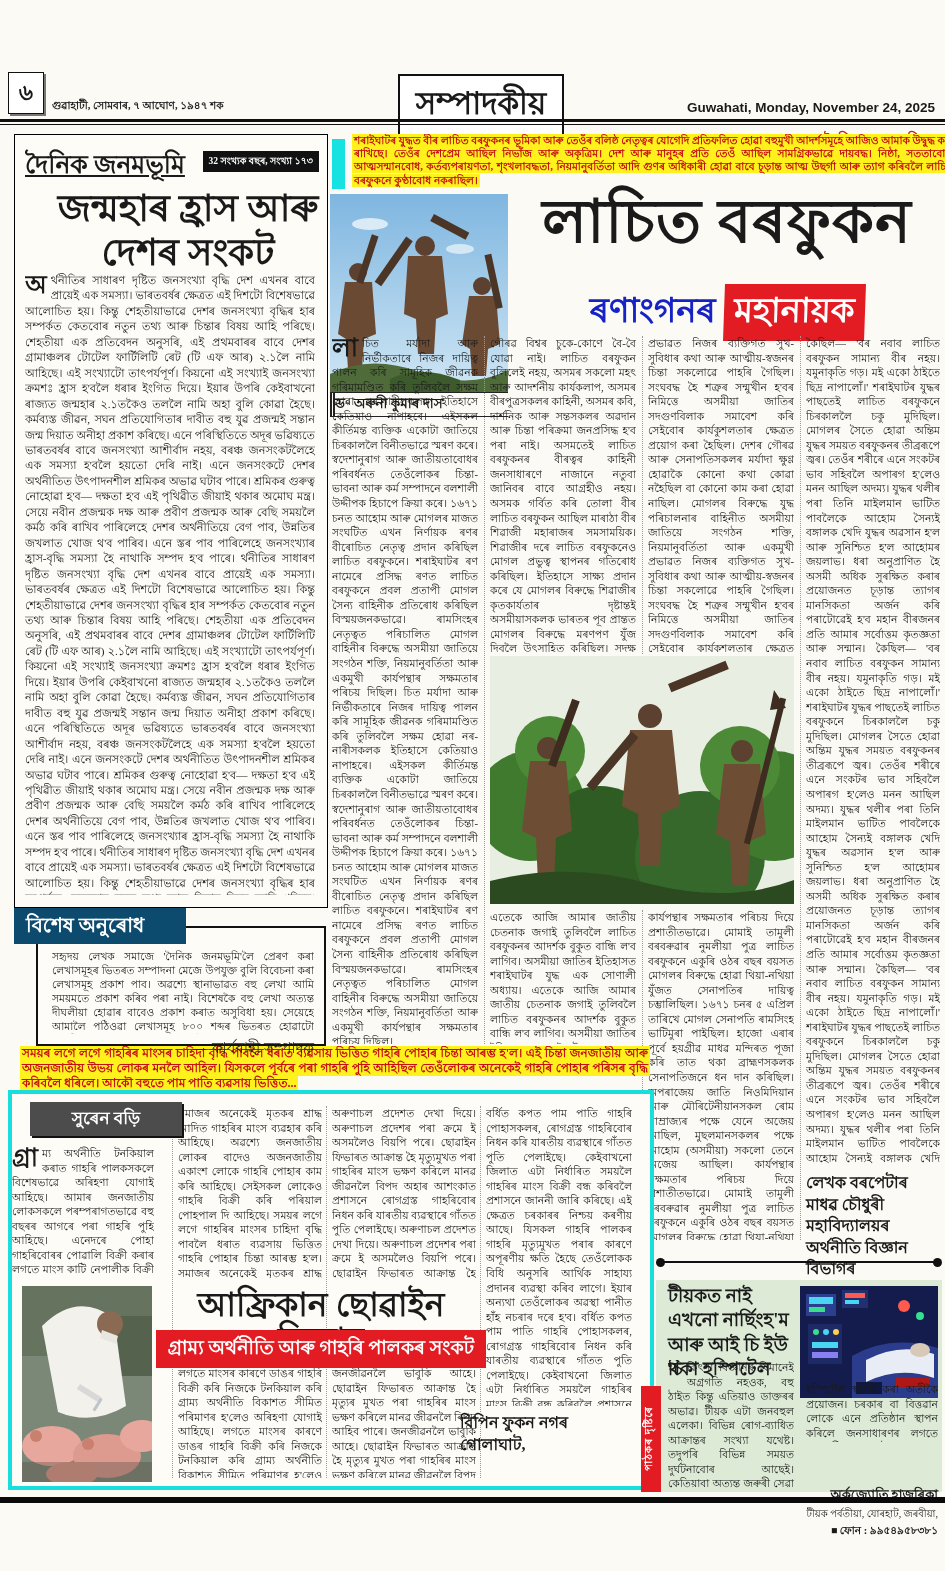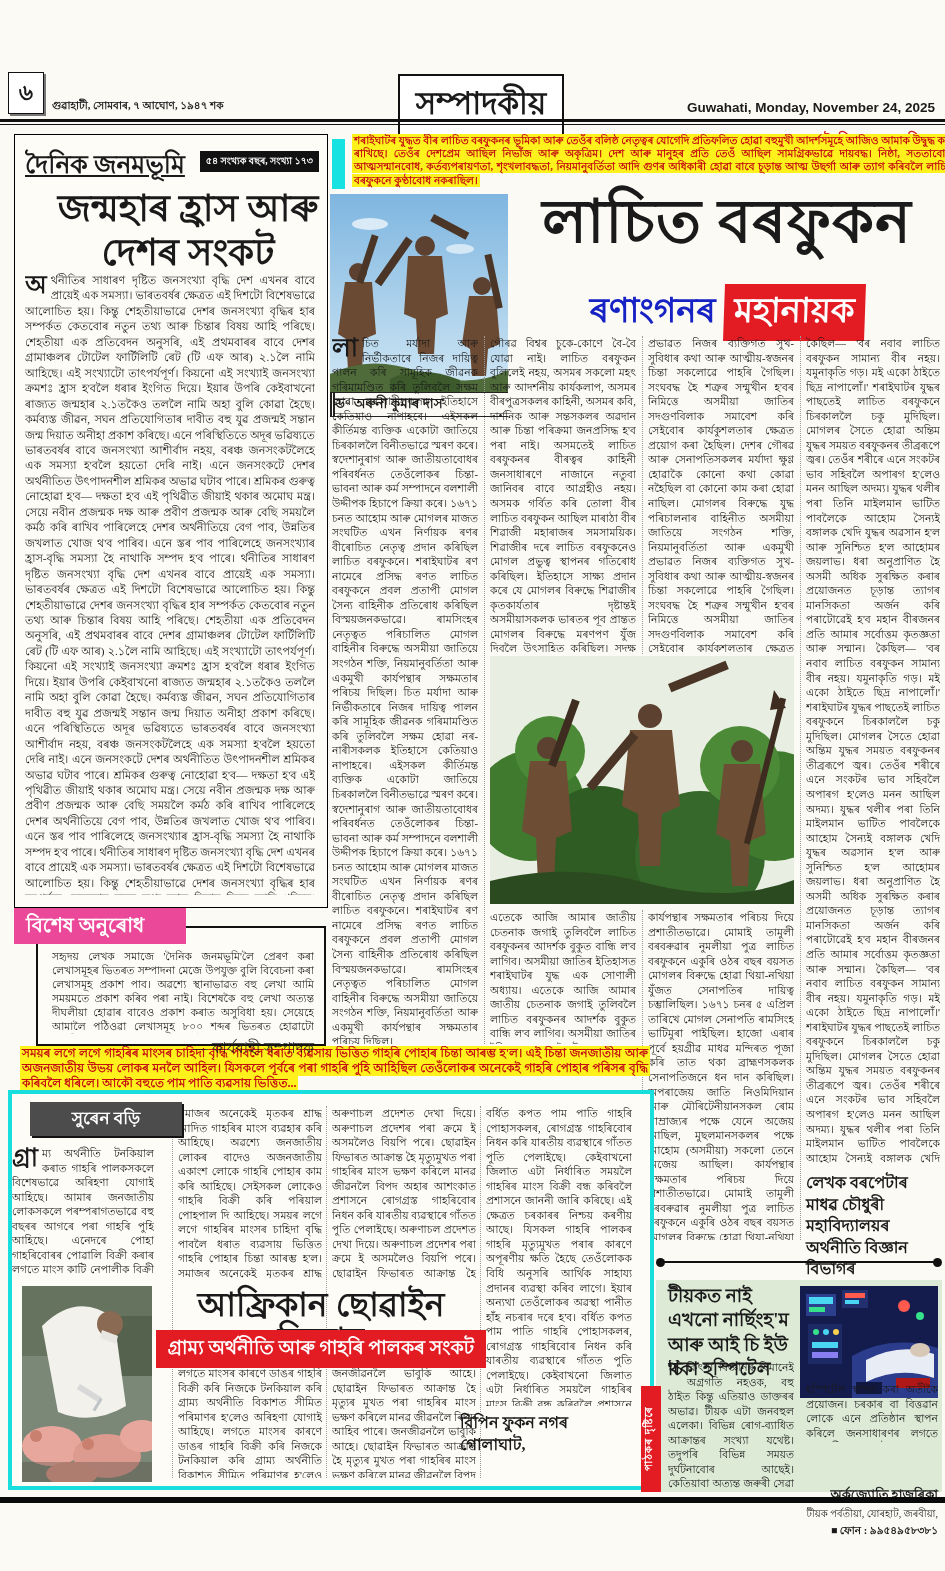--- a/index.html
+++ b/index.html
@@ -21,21 +21,21 @@
   .hlwrap span{background:#fff21c;padding:1px 2px;box-decoration-break:clone;-webkit-box-decoration-break:clone;line-height:1.25;}
   .cyanbar{background:#17e2e2;}
   
   .edbox{left:14px;top:134px;width:312px;height:772px;border:1.5px solid #000;background:#fdfcf7;}
   .edmast{position:absolute;left:10px;top:10px;font-size:25px;font-weight:bold;text-decoration:underline;}
   .edbadge{position:absolute;right:8px;top:16px;background:#111;color:#fff;font-size:9.5px;font-weight:bold;padding:3px 6px;}
   .edhead{position:absolute;left:17px;top:52px;width:100%;text-align:center;font-size:37px;font-weight:bold;line-height:1.18;}
   .edbody{position:absolute;left:10px;top:138px;width:290px;height:622px;font-size:11.2px;line-height:1.38;text-align:justify;overflow:hidden;}
   .dcap{float:left;font-size:25px;font-weight:bold;line-height:.9;margin:1px 4px 0 0;}
   
-  .srchip{left:14px;top:908px;width:172px;height:36px;background:#ec4899;color:#fff;font-size:20px;font-weight:bold;
+  .srchip{left:14px;top:908px;width:172px;height:36px;background:#0c4a6e;color:#fff;font-size:20px;font-weight:bold;
           display:flex;align-items:center;padding-left:12px;box-sizing:border-box;z-index:3;}
   .srbox{left:36px;top:926px;width:290px;height:120px;border:2px solid #111;background:#fdfcf7;box-sizing:border-box;
          padding:22px 10px 4px 14px;z-index:2;}
   .srtext{font-size:10.6px;line-height:1.33;text-align:justify;height:84px;overflow:hidden;}
   .srsig{text-align:right;font-weight:normal;font-size:15px;margin-top:2px;}
   
   .photo{overflow:hidden;background:#ccc;}
   .byline{left:330px;top:392px;width:178px;height:25px;border-top:1.5px solid #222;border-bottom:1.5px solid #222;
           border-left:5px double #222;display:flex;align-items:center;font-size:13.5px;font-weight:bold;box-sizing:border-box;}
   .mhead{left:512px;top:192px;width:430px;height:100px;text-align:center;font-size:60px;font-weight:bold;line-height:1.0;letter-spacing:1px;}
@@ -84,21 +84,21 @@
   <div class="abs rule2"></div>
   <div class="abs paper-ear">দৈনিক জনমভূমি •</div>
 
   <div class="abs cyanbar" style="left:332px;top:139px;width:13px;height:50px;"></div>
   <div class="abs hlwrap" style="left:352px;top:134px;width:604px;height:56px;overflow:hidden;">
     <span>শৰাইঘাটৰ যুদ্ধত বীৰ লাচিত বৰফুকনৰ ভূমিকা আৰু তেওঁৰ বলিষ্ঠ নেতৃত্বৰ যোগেদি প্ৰতিফলিত হোৱা বহুমুখী আদৰ্শসমূহে আজিও আমাক উদ্বুদ্ধ কৰি ৰাখিছে। তেওঁৰ দেশপ্ৰেম আছিল নিভাঁজ আৰু অকৃত্ৰিম। দেশ আৰু মানুহৰ প্ৰতি তেওঁ আছিল সামগ্ৰিকভাৱে দায়বদ্ধ। নিষ্ঠা, সততাবোধ, আত্মসন্মানবোধ, কৰ্তব্যপৰায়ণতা, শৃংখলাবদ্ধতা, নিয়মানুবৰ্তিতা আদি গুণৰ অধিকাৰী হোৱা বাবে চূড়ান্ত আত্ম উছৰ্গা আৰু ত্যাগ কৰিবলৈ লাচিত বৰফুকনে কুণ্ঠাবোধ নকৰাছিল।</span>
   </div>
 
   <div class="abs edbox">
     <div class="edmast">দৈনিক জনমভূমি</div>
-    <div class="edbadge">৫৪ সংখ্যক বছৰ, সংখ্যা ১৭৩</div>
+    <div class="edbadge">32 সংখ্যক বছৰ, সংখ্যা ১৭৩</div>
     <div class="edhead">জন্মহাৰ হ্ৰাস আৰু দেশৰ সংকট</div>
     <div class="edbody">
       <span class="dcap">অ</span><span>ৰ্থনীতিৰ সাধাৰণ দৃষ্টিত জনসংখ্যা বৃদ্ধি দেশ এখনৰ বাবে প্ৰায়েই এক সমস্যা। ভাৰতবৰ্ষৰ ক্ষেত্ৰত এই দিশটো বিশেষভাৱে আলোচিত হয়। কিন্তু শেহতীয়াভাৱে দেশৰ জনসংখ্যা বৃদ্ধিৰ হাৰ সম্পৰ্কত কেতবোৰ নতুন তথ্য আৰু চিন্তাৰ বিষয় আহি পৰিছে। শেহতীয়া এক প্ৰতিবেদন অনুসৰি, এই প্ৰথমবাৰৰ বাবে দেশৰ গ্ৰামাঞ্চলৰ টোটেল ফাৰ্টিলিটি ৰেট (টি এফ আৰ) ২.১লৈ নামি আহিছে। এই সংখ্যাটো তাৎপৰ্যপূৰ্ণ। কিয়নো এই সংখ্যাই জনসংখ্যা ক্ৰমশঃ হ্ৰাস হ'বলৈ ধৰাৰ ইংগিত দিয়ে। ইয়াৰ উপৰি কেইবাখনো ৰাজ্যত জন্মহাৰ ২.১তকৈও তললৈ নামি অহা বুলি কোৱা হৈছে। কৰ্মব্যস্ত জীৱন, সঘন প্ৰতিযোগিতাৰ দাবীত বহু যুৱ প্ৰজন্মই সন্তান জন্ম দিয়াত অনীহা প্ৰকাশ কৰিছে। এনে পৰিস্থিতিতে অদূৰ ভৱিষ্যতে ভাৰতবৰ্ষৰ বাবে জনসংখ্যা আশীৰ্বাদ নহয়, বৰঞ্চ জনসংকটলৈহে এক সমস্যা হ'বলৈ হয়তো দেৰি নাই। এনে জনসংকটে দেশৰ অৰ্থনীতিত উৎপাদনশীল শ্ৰমিকৰ অভাৱ ঘটাব পাৰে। শ্ৰমিকৰ গুৰুত্ব নোহোৱা হ'ব— দক্ষতা হ'ব এই পৃথিৱীত জীয়াই থকাৰ অমোঘ মন্ত্ৰ। সেয়ে নবীন প্ৰজন্মক দক্ষ আৰু প্ৰবীণ প্ৰজন্মক আৰু বেছি সময়লৈ কৰ্মঠ কৰি ৰাখিব পাৰিলেহে দেশৰ অৰ্থনীতিয়ে বেগ পাব, উন্নতিৰ জখলাত খোজ থ'ব পাৰিব। এনে স্তৰ পাব পাৰিলেহে জনসংখ্যাৰ হ্ৰাস-বৃদ্ধি সমস্যা হৈ নাথাকি সম্পদ হ'ব পাৰে।  ৰ্থনীতিৰ সাধাৰণ দৃষ্টিত জনসংখ্যা বৃদ্ধি দেশ এখনৰ বাবে প্ৰায়েই এক সমস্যা। ভাৰতবৰ্ষৰ ক্ষেত্ৰত এই দিশটো বিশেষভাৱে আলোচিত হয়। কিন্তু শেহতীয়াভাৱে দেশৰ জনসংখ্যা বৃদ্ধিৰ হাৰ সম্পৰ্কত কেতবোৰ নতুন তথ্য আৰু চিন্তাৰ বিষয় আহি পৰিছে। শেহতীয়া এক প্ৰতিবেদন অনুসৰি, এই প্ৰথমবাৰৰ বাবে দেশৰ গ্ৰামাঞ্চলৰ টোটেল ফাৰ্টিলিটি ৰেট (টি এফ আৰ) ২.১লৈ নামি আহিছে। এই সংখ্যাটো তাৎপৰ্যপূৰ্ণ। কিয়নো এই সংখ্যাই জনসংখ্যা ক্ৰমশঃ হ্ৰাস হ'বলৈ ধৰাৰ ইংগিত দিয়ে। ইয়াৰ উপৰি কেইবাখনো ৰাজ্যত জন্মহাৰ ২.১তকৈও তললৈ নামি অহা বুলি কোৱা হৈছে। কৰ্মব্যস্ত জীৱন, সঘন প্ৰতিযোগিতাৰ দাবীত বহু যুৱ প্ৰজন্মই সন্তান জন্ম দিয়াত অনীহা প্ৰকাশ কৰিছে। এনে পৰিস্থিতিতে অদূৰ ভৱিষ্যতে ভাৰতবৰ্ষৰ বাবে জনসংখ্যা আশীৰ্বাদ নহয়, বৰঞ্চ জনসংকটলৈহে এক সমস্যা হ'বলৈ হয়তো দেৰি নাই। এনে জনসংকটে দেশৰ অৰ্থনীতিত উৎপাদনশীল শ্ৰমিকৰ অভাৱ ঘটাব পাৰে। শ্ৰমিকৰ গুৰুত্ব নোহোৱা হ'ব— দক্ষতা হ'ব এই পৃথিৱীত জীয়াই থকাৰ অমোঘ মন্ত্ৰ। সেয়ে নবীন প্ৰজন্মক দক্ষ আৰু প্ৰবীণ প্ৰজন্মক আৰু বেছি সময়লৈ কৰ্মঠ কৰি ৰাখিব পাৰিলেহে দেশৰ অৰ্থনীতিয়ে বেগ পাব, উন্নতিৰ জখলাত খোজ থ'ব পাৰিব। এনে স্তৰ পাব পাৰিলেহে জনসংখ্যাৰ হ্ৰাস-বৃদ্ধি সমস্যা হৈ নাথাকি সম্পদ হ'ব পাৰে।  ৰ্থনীতিৰ সাধাৰণ দৃষ্টিত জনসংখ্যা বৃদ্ধি দেশ এখনৰ বাবে প্ৰায়েই এক সমস্যা। ভাৰতবৰ্ষৰ ক্ষেত্ৰত এই দিশটো বিশেষভাৱে আলোচিত হয়। কিন্তু শেহতীয়াভাৱে দেশৰ জনসংখ্যা বৃদ্ধিৰ হাৰ সম্পৰ্কত কেতবোৰ নতুন তথ্য আৰু চিন্তাৰ বিষয় আহি পৰিছে। শেহতীয়া এক প্ৰতিবেদন অনুসৰি, এই প্ৰথমবাৰৰ বাবে দেশৰ গ্ৰামাঞ্চলৰ টোটেল ফাৰ্টিলিটি ৰেট (টি এফ আৰ) ২.১লৈ নামি আহিছে। এই সংখ্যাটো তাৎপৰ্যপূৰ্ণ। কিয়নো এই সংখ্যাই জনসংখ্যা ক্ৰমশঃ হ্ৰাস হ'বলৈ ধৰাৰ ইংগিত দিয়ে। ইয়াৰ উপৰি কেইবাখনো ৰাজ্যত জন্মহাৰ ২.১তকৈও তললৈ নামি অহা বুলি কোৱা হৈছে। কৰ্মব্যস্ত জীৱন, সঘন প্ৰতিযোগিতাৰ দাবীত বহু যুৱ প্ৰজন্মই সন্তান জন্ম দিয়াত অনীহা প্ৰকাশ কৰিছে। এনে পৰিস্থিতিতে অদূৰ ভৱিষ্যতে ভাৰতবৰ্ষৰ বাবে জনসংখ্যা আশীৰ্বাদ নহয়, বৰঞ্চ জনসংকটলৈহে এক সমস্যা হ'বলৈ হয়তো দেৰি নাই। এনে জনসংকটে দেশৰ অৰ্থনীতিত উৎপাদনশীল শ্ৰমিকৰ অভাৱ ঘটাব পাৰে। শ্ৰমিকৰ গুৰুত্ব নোহোৱা হ'ব— দক্ষতা হ'ব এই পৃথিৱীত জীয়াই থকাৰ অমোঘ মন্ত্ৰ। সেয়ে নবীন প্ৰজন্মক দক্ষ আৰু প্ৰবীণ প্ৰজন্মক আৰু বেছি সময়লৈ কৰ্মঠ কৰি ৰাখিব পাৰিলেহে দেশৰ অৰ্থনীতিয়ে বেগ পাব, উন্নতিৰ জখলাত খোজ থ'ব পাৰিব। এনে স্তৰ পাব পাৰিলেহে জনসংখ্যাৰ হ্ৰাস-বৃদ্ধি সমস্যা হৈ নাথাকি সম্পদ হ'ব পাৰে। </span>
     </div>
   </div>
 
   <div class="abs srbox">
     <div class="srtext">সহৃদয় লেখক সমাজে 'দৈনিক জনমভূমি'লৈ প্ৰেৰণ কৰা লেখাসমূহৰ ভিতৰত সম্পাদনা মেজে উপযুক্ত বুলি বিবেচনা কৰা লেখাসমূহ প্ৰকাশ পাব। অৱশ্যে স্থানাভাৱত বহু লেখা আমি সময়মতে প্ৰকাশ কৰিব পৰা নাই। বিশেষকৈ বহু লেখা অত্যন্ত দীঘলীয়া হোৱাৰ বাবেও প্ৰকাশ কৰাত অসুবিধা হয়। সেয়েহে আমালৈ পঠিওৱা লেখাসমূহ ৮০০ শব্দৰ ভিতৰত হোৱাটো বাঞ্ছনীয়। আনহাতে, আমালৈ পঠিওৱা একোটা লেখা একে সময়তে আন কাকতলৈ নপঠিয়াবলৈ লেখকসকলক অনুৰোধ জনালোঁ।</div>
     <div class="srsig">— কাৰ্যবাহী সম্পাদক</div>
   </div>

